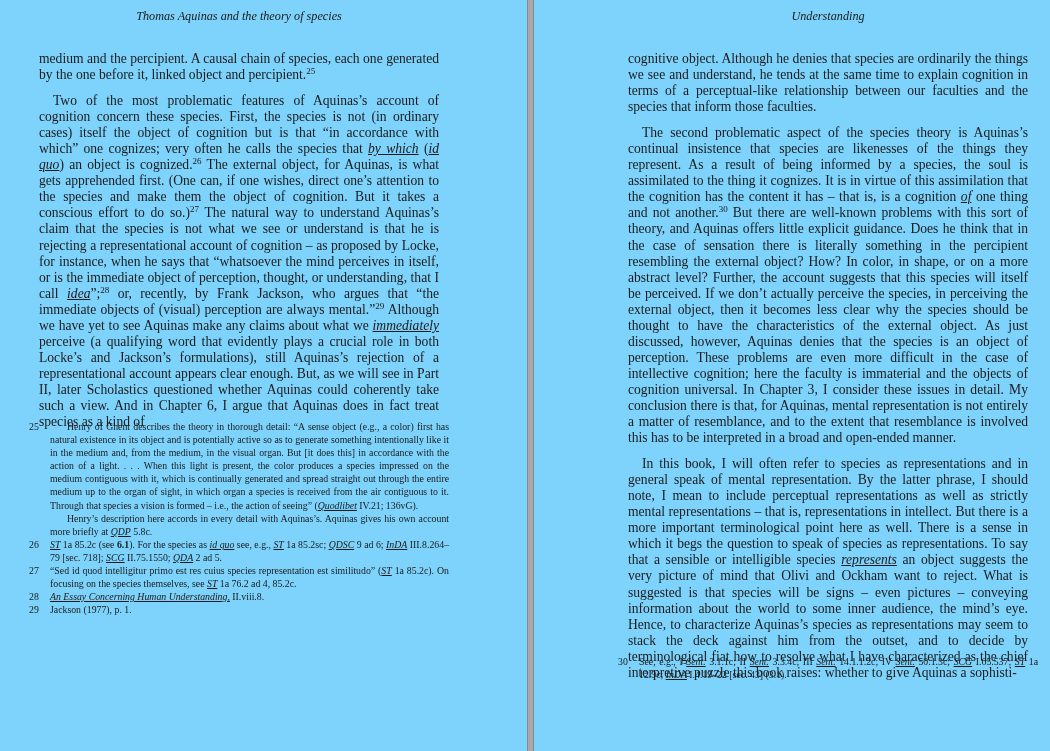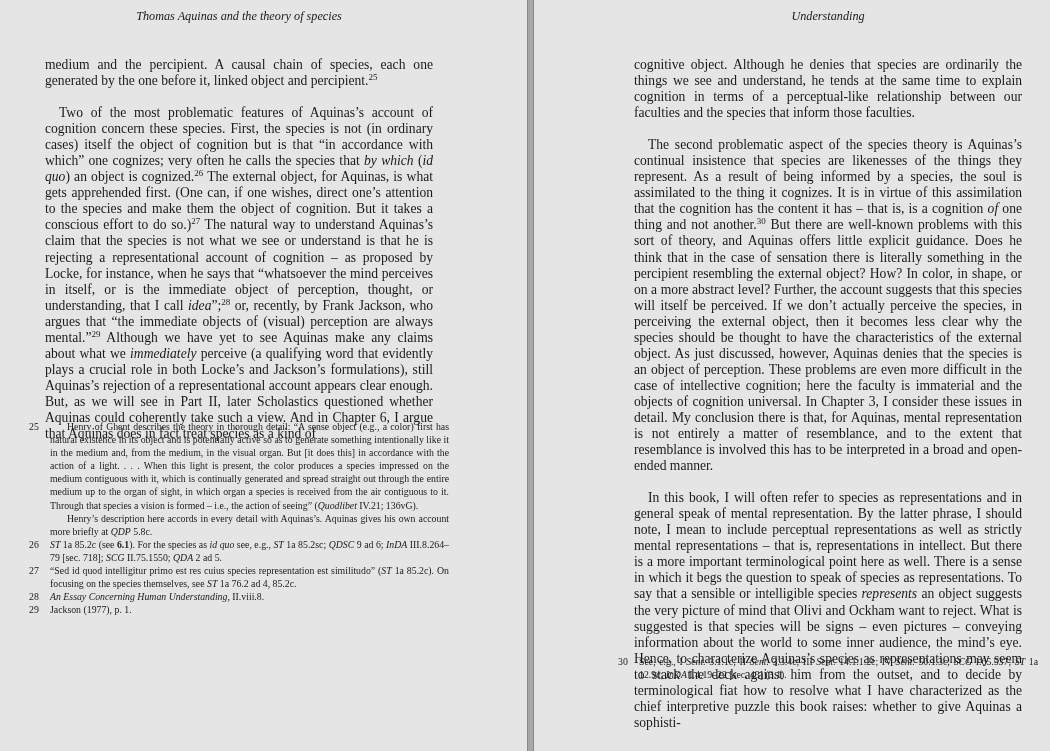--- a/index.html
+++ b/index.html
@@ -1,41 +1,41 @@
 <!DOCTYPE html>
 <html><head>
 <meta charset="utf-8">
 <style>
   html, body { margin:0; padding:0; }
   body { width:1050px; height:751px; background:#fff; overflow:hidden; position:relative;
          font-family:"Liberation Serif","DejaVu Serif",serif; color:#1a1a1a; }
-  .page { position:absolute; top:0; height:751px; background:#e5e5e5; }
+  .page { position:absolute; top:0; height:751px; background:#7dd3fc; }
   #page-left { left:0; width:527px; }
   #page-right { left:534px; width:516px; }
   .gutter { position:absolute; left:527px; top:0; width:7px; height:751px; background:#a8a8a8;
             border-left:1px solid #8a8a8a; border-right:1px solid #8a8a8a; box-sizing:border-box; }
   .running-head { position:absolute; top:9px; font-style:italic; font-size:12.2px; text-align:center; }
   #page-left .running-head { left:29px; width:420px; }
   #page-right .running-head { left:84px; width:420px; }
   .body-text { position:absolute; font-size:13.6px; line-height:16.05px; text-align:justify; }
   #page-left .body-text { left:29px; top:41px; width:420px; }
   #page-right .body-text { left:84px; top:41px; width:420px; }
-  .body-text p { margin:16px; }
+  .body-text p { margin:10px; }
   .body-text p.indent { text-indent:14px; }
   .footnotes { position:absolute; font-size:9.8px; line-height:13.1px; }
   #page-left .footnotes { left:29px; top:420px; width:420px; }
   #page-right .footnotes { left:84px; top:655px; width:420px; }
   .fn { position:relative; padding-left:21px; text-align:justify; margin:0; }
   .fn-num { position:absolute; left:0; top:0; }
   .fn-para { text-indent:17px; }
   .folio { position:absolute; top:690px; font-size:12px; text-align:center; width:420px; }
   #page-left .folio { left:29px; }
   #page-right .folio { left:84px; top:692px; }
   sup { font-size:9px; line-height:0; vertical-align:5px; }
-  i { font-style:italic; }
+  i { font-style:italic;text-decoration:underline; }
 </style>
 </head>
 <body>
 
 <div class="page" id="page-left">
   <div class="running-head">Thomas Aquinas and the theory of species</div>
   <div class="body-text">
       <p><span>medium and the percipient. A causal chain of species, each one generated by the one before it, linked object and percipient.</span><sup>25</sup></p>
       <p class="indent"><span>Two of the most problematic features of Aquinas’s account of cognition concern these species. First, the species is not (in ordinary cases) itself the object of cognition but is that “in accordance with which” one cognizes; very often he calls the species that </span><i>by which</i><span> (</span><i>id quo</i><span>) an object is cognized.</span><sup>26</sup><span> The external object, for Aquinas, is what gets apprehended first. (One can, if one wishes, direct one’s attention to the species and make them the object of cognition. But it takes a conscious effort to do so.)</span><sup>27</sup><span> The natural way to understand Aquinas’s claim that the species is not what we see or understand is that he is rejecting a representational account of cognition – as proposed by Locke, for instance, when he says that “whatsoever the mind perceives in itself, or is the immediate object of perception, thought, or understanding, that I call </span><i>idea</i><span>”;</span><sup>28</sup><span> or, recently, by Frank Jackson, who argues that “the immediate objects of (visual) perception are always mental.”</span><sup>29</sup><span> Although we have yet to see Aquinas make any claims about what we </span><i>immediately</i><span> perceive (a qualifying word that evidently plays a crucial role in both Locke’s and Jackson’s formulations), still Aquinas’s rejection of a representational account appears clear enough. But, as we will see in Part II, later Scholastics questioned whether Aquinas could coherently take such a view. And in Chapter 6, I argue that Aquinas does in fact treat species as a kind of</span></p>
     </div>

